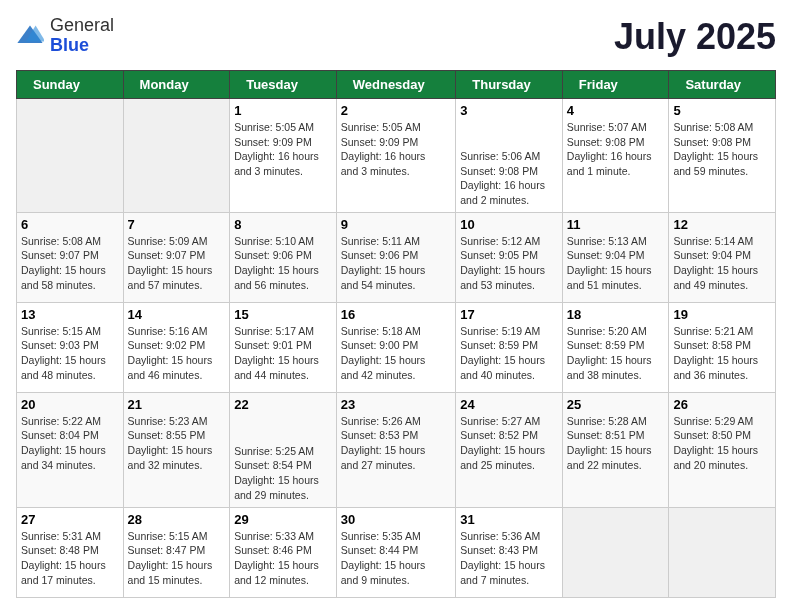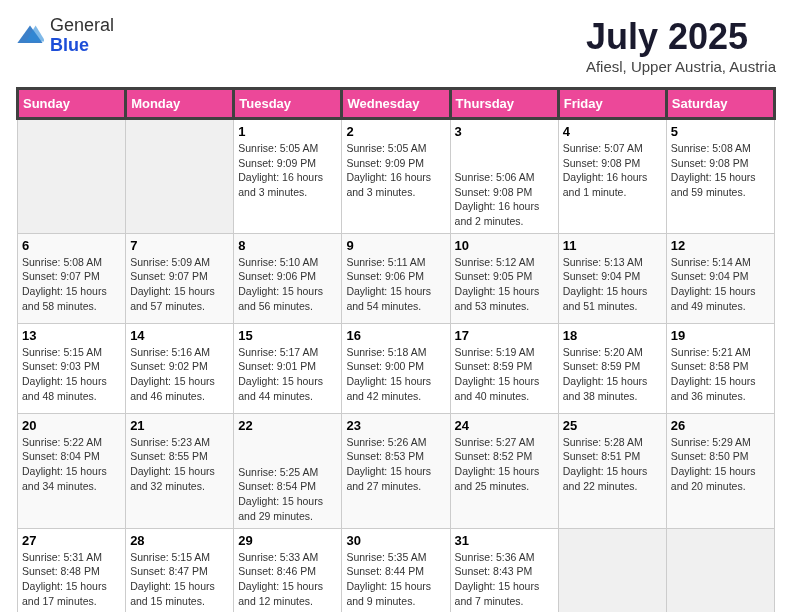--- a/index.html
+++ b/index.html
@@ -51,27 +51,27 @@
     .subtitle {
       font-size: 15px;
       color: #444;
     }
     table {
       width: 100%;
       border-collapse: collapse;
       font-size: 11px;
     }
     thead tr th {
-      background-color: #ec4899;
+      background-color: #15803d;
       color: white;
-      padding: 6px 4px;
+      padding: 6px 16px;
       text-align: left;
       font-size: 13px;
       font-weight: bold;
-      border: 3px solid #404040;
+      border: 1px solid #404040;
     }
     tbody tr td {
       border: 1px solid #ccc;
       vertical-align: top;
       padding: 4px 4px;
       min-height: 80px;
       height: 90px;
       background: #fff;
     }
     tbody tr:nth-child(even) td {
@@ -101,21 +101,20 @@
       <polygon points="20,5 38,30 2,30" fill="#1a6abf" opacity="0.85"></polygon>
       <polygon points="28,5 42,28 14,28" fill="#2b8ad8" opacity="0.6"></polygon>
     </svg>
     <div class="logo-text">
       <span class="logo-general">General</span>
       <span class="logo-blue">Blue</span>
     </div>
   </div>
   <div class="title-block">
     <div class="main-title">July 2025</div>
-    <div class="subtitle">Afiesl, Upper Austria, Austria</div>
   </div>
 </div>
 
 <table>
   <thead>
     <tr>
     <th>Sunday</th>
         <th>Monday</th>
         <th>Tuesday</th>
         <th>Wednesday</th>

